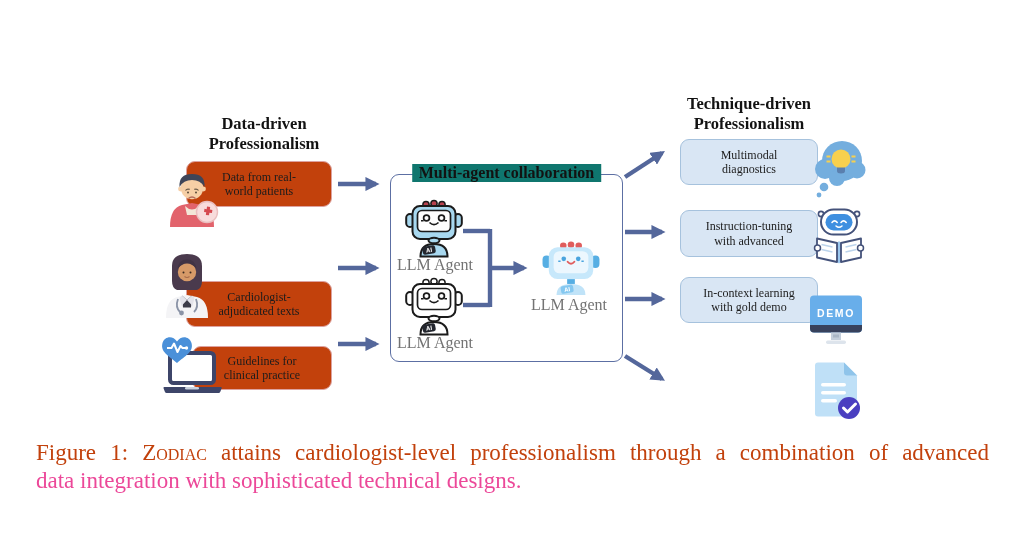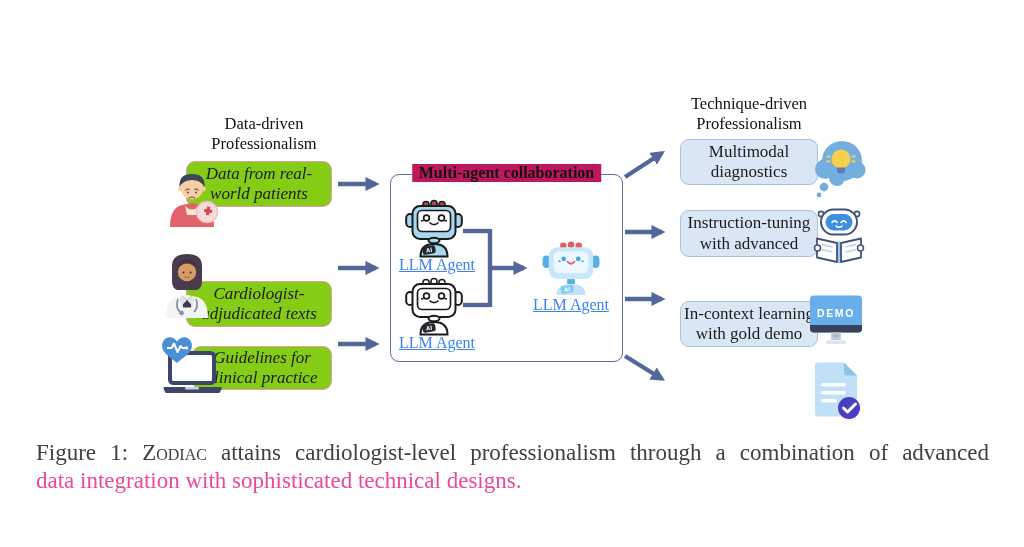--- a/index.html
+++ b/index.html
@@ -1,35 +1,35 @@
 <!DOCTYPE html>
 <html><head>
 <meta charset="utf-8">
 <style>
   * { margin:0; padding:0; box-sizing:border-box; }
   html,body { background:#ffffff; }
   .page { position:relative; width:1024px; height:547px; background:#fff;
           font-family:"Liberation Serif", serif; overflow:hidden; color:#151515; }
-  .col-header { position:absolute; font-weight:normal; font-size:16.5px; line-height:1.2;
+  .col-header { position:absolute; font-weight:bold; font-size:16.5px; line-height:1.2;
                 text-align:center; white-space:pre-line; color:#121212; z-index:2; }
   .fbox { position:absolute; display:flex; align-items:center; justify-content:center;
-          text-align:center; font-size:17px; line-height:1.2; white-space:pre-line;
+          text-align:center; font-size:12px; line-height:1.2; white-space:pre-line;
           color:#1c1c1c; z-index:1; border-radius:9px; }
-  .pink  { background:#84cc16; border:1.5px solid #dda2a0;font-style:italic; }
+  .pink  { background:#c2410c; border:1.5px solid #dda2a0; }
   .blue  { background:#d9e6f4; border:1.5px solid #a6c2dd; }
   .agent-box { position:absolute; left:390px; top:174px; width:233px; height:188px;
                background:#ffffff; border:1.7px solid #5c6fa3; border-radius:9px; z-index:1; }
   .agent-legend { position:absolute; top:-11px; left:50%; transform:translateX(-50%);
-                  background:#be185d; padding:0 7px; font-weight:bold; font-size:16px;
+                  background:#0f766e; padding:0 7px; font-weight:bold; font-size:16px;
                   white-space:nowrap; color:#121212; }
-  .agent-label { position:absolute; font-size:16px; text-align:center; z-index:3; color:#3b82f6;text-decoration:underline; }
+  .agent-label { position:absolute; font-size:16px; z-index:3; color:#737373; }
   .icon { position:absolute; z-index:3; }
   .arrows { position:absolute; left:0; top:0; z-index:2; pointer-events:none; }
   .cap1 { position:absolute; left:36px; top:440px; width:953px; font-size:23px;
-          text-align:justify; text-align-last:justify; color:#404040; }
+          text-align:justify; text-align-last:justify; color:#c2410c; }
   .cap2 { position:absolute; left:36px; top:468px; width:953px; font-size:23px; color:#ec4899; }
   .sc { font-variant:small-caps; }
   svg text { font-family:"Liberation Sans", sans-serif; }
 </style>
 </head>
 <body>
 
 <div class="page">
 
   <svg class="arrows" width="1024" height="547" viewBox="0 0 1024 547">
@@ -174,21 +174,21 @@
   </svg>
   <div class="agent-label" style="left:531px; top:296px; width:80px;">LLM Agent</div>
 
   <div class="col-header" style="left:680px; top:94px; width:138px;">Technique-driven
 Professionalism</div>
 
   <div class="fbox blue" style="left:680px; top:139px; width:138px; height:46px;">Multimodal
 diagnostics</div>
   <div class="fbox blue" style="left:680px; top:210px; width:138px; height:47px;">Instruction-tuning
 with advanced</div>
-  <div class="fbox blue" style="left:680px; top:277px; width:138px; height:46px;margin-top:24px;">In-context learning
+  <div class="fbox blue" style="left:680px; top:277px; width:138px; height:46px;">In-context learning
 with gold demo</div>
 
   <svg class="icon" style="left:812px; top:138px;" width="56" height="62" viewBox="0 0 56 62">
     <circle cx="30" cy="23" r="20" fill="#74aede"></circle>
     <circle cx="13" cy="31" r="10" fill="#74aede"></circle>
     <circle cx="45" cy="32" r="8.5" fill="#74aede"></circle>
     <circle cx="25" cy="40" r="8" fill="#74aede"></circle>
     <circle cx="12" cy="49" r="4.3" fill="#74aede"></circle>
     <circle cx="7" cy="57" r="2.4" fill="#74aede"></circle>
     <circle cx="29" cy="21" r="9.5" fill="#f7d04e"></circle>

